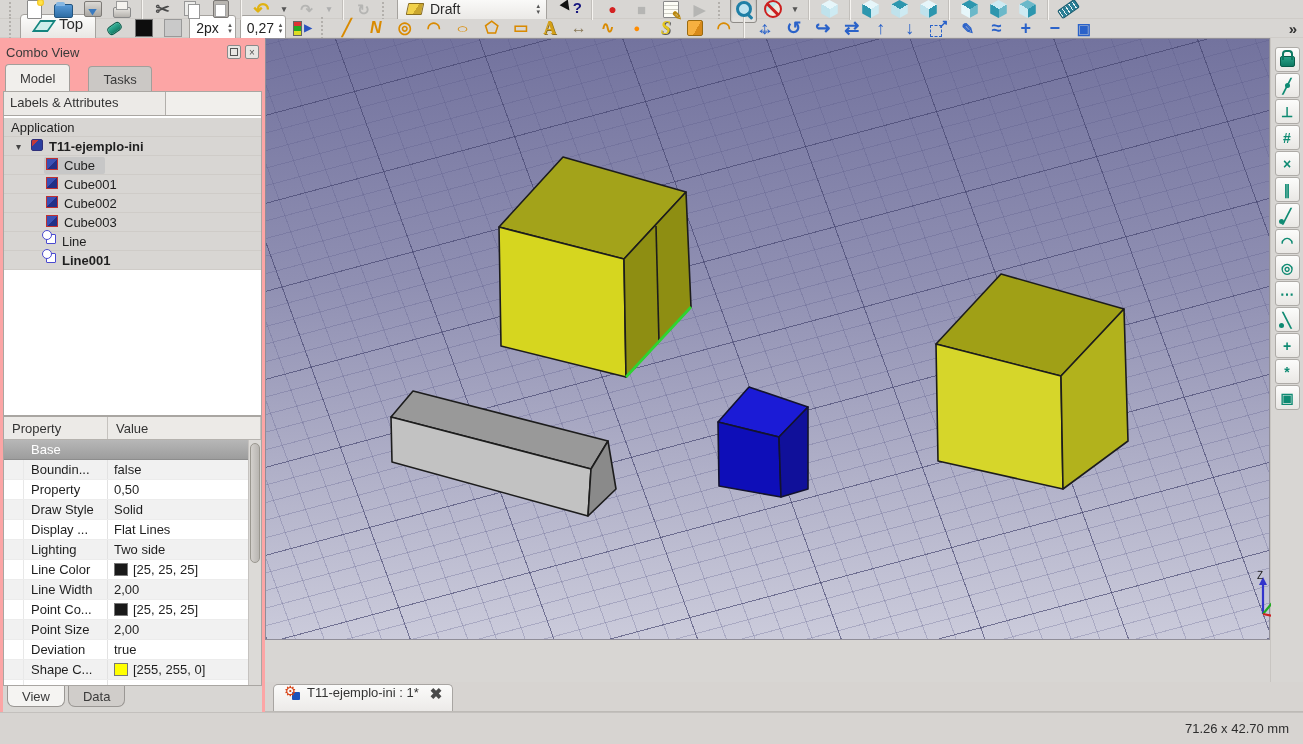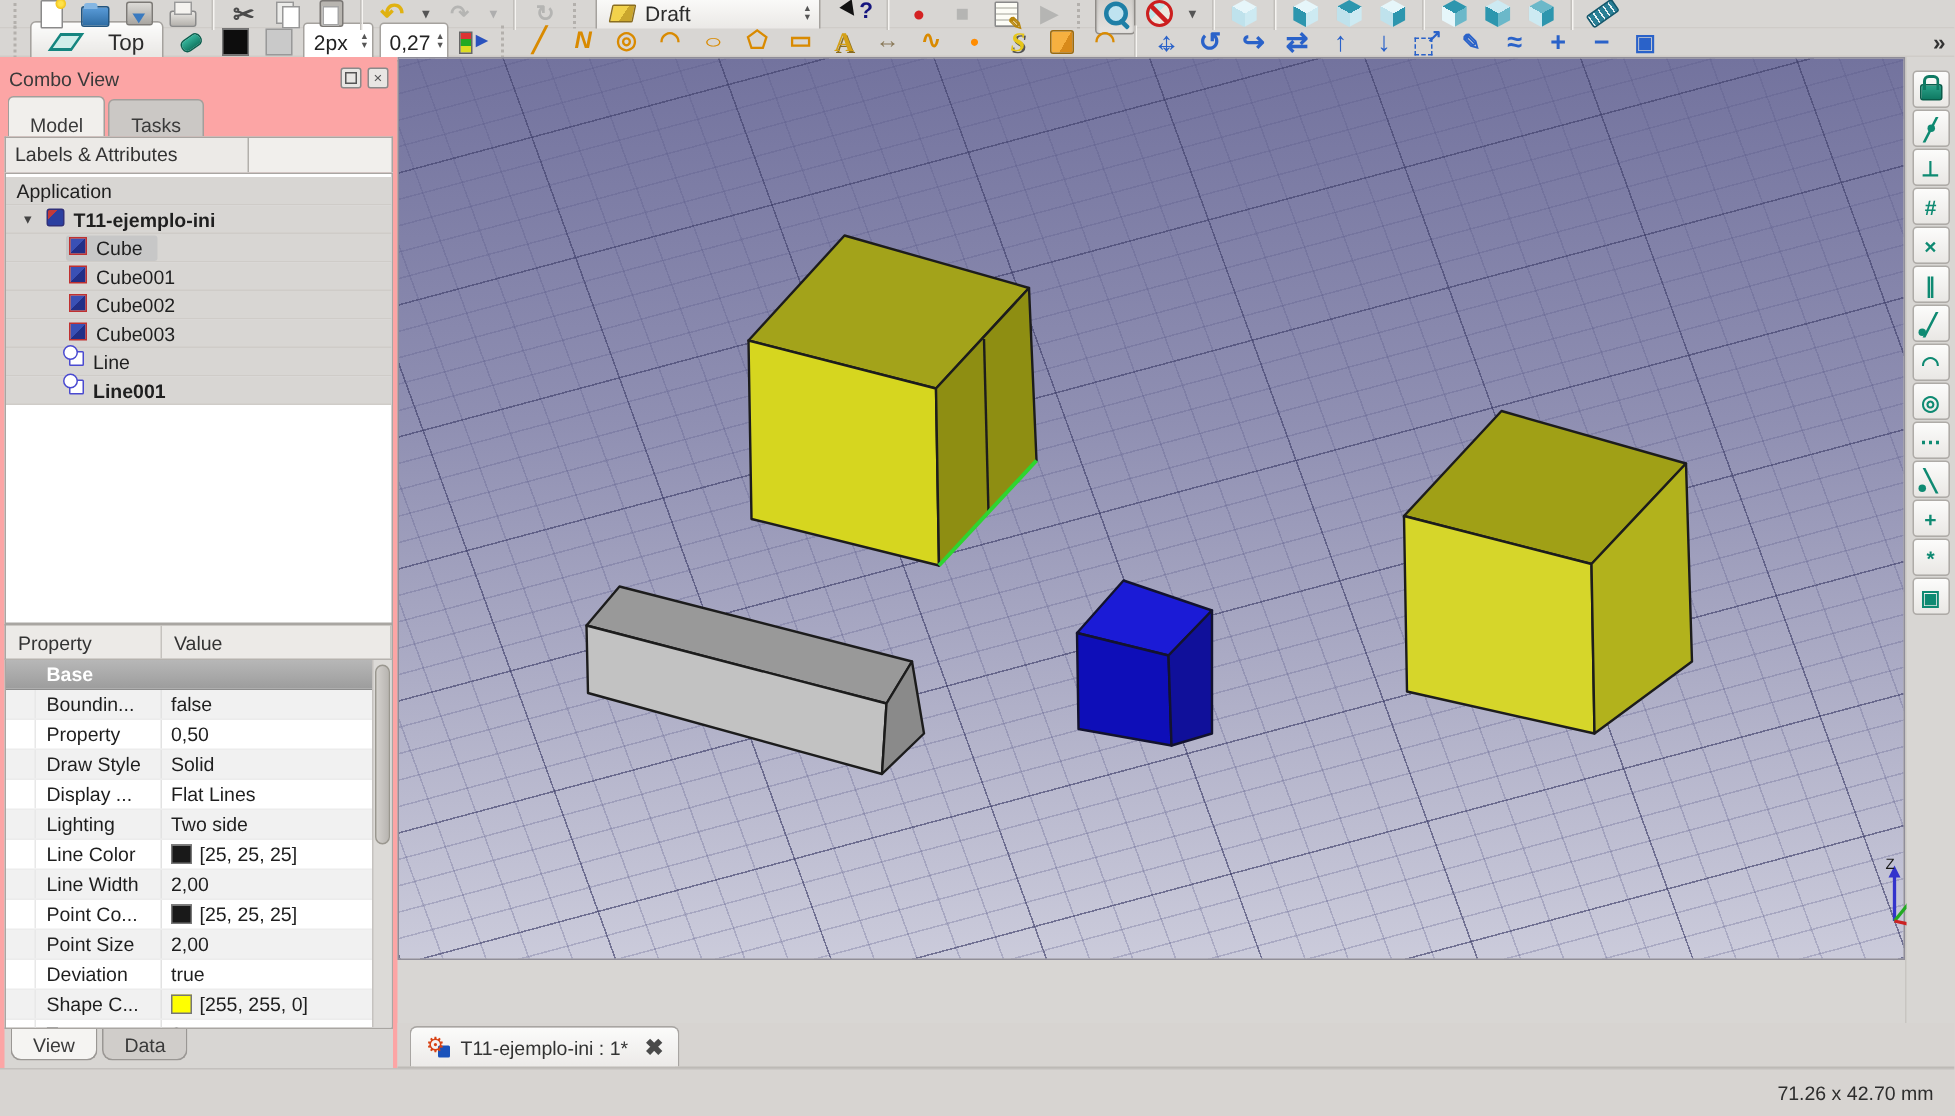--- a/index.html
+++ b/index.html
@@ -80,33 +80,33 @@
   .icon[data-i=scale]::after{content:"↗";position:absolute;top:0;right:1px;color:#2a62c9;font-weight:bold;font-size:12px}
   .icon[data-i=lock]::before{content:"";position:absolute;bottom:3px;width:13px;height:9px;background:linear-gradient(#2aa188,#0f7a63);border:1px solid #0a5c4a;border-radius:2px}
   .icon[data-i=lock]::after{content:"";position:absolute;top:1px;width:7px;height:8px;border:2px solid #0f7a63;border-bottom:none;border-radius:4px 4px 0 0}
 
   
   .wbsel{display:flex;align-items:center;gap:5px;height:28px;padding:0 6px;margin:0 10px 0 4px;min-width:150px;background:linear-gradient(#fdfdfc,#e8e6e3);border:1px solid #a5a29e;border-radius:4px}
   .wbsel .lbl{flex:1;font-size:14px;color:#2b2b2b}
   .spinarrows{display:flex;flex-direction:column;font-size:7px;color:#555;line-height:.9}
   .spin{display:flex;align-items:center;height:26px;background:#fff;border:1px solid #a5a29e;border-radius:3px;padding:0 3px 0 6px;margin:12px 2px;gap:4px}
   .spin .val{font-size:14px;color:#222;min-width:28px}
-  .topbtn{display:flex;align-items:center;gap:18px;height:28px;padding:0 12px;background:linear-gradient(#fdfdfc,#e6e4e1);border:1px solid #a5a29e;border-radius:4px;margin-right:4px}
+  .topbtn{display:flex;align-items:flex-start;gap:5px;height:28px;padding:0 12px;background:linear-gradient(#fdfdfc,#e6e4e1);border:1px solid #a5a29e;border-radius:4px;margin-right:4px}
   .topbtn .lbl{font-size:15px;color:#2b2b2b}
   .overflow{margin-left:auto;font-weight:bold;color:#333;font-size:15px;padding-right:2px}
 
   
   .main{flex:1;display:flex;min-height:0}
   .panel{width:265px;display:flex;flex-direction:column;background:#fca5a5;padding:2px 3px 0 3px}
   .dockhdr{height:24px;display:flex;align-items:center;padding:0 3px}
   .dockhdr .ttl{flex:1;font-size:13px;color:#3a3a3a}
   .dbtn{width:14px;height:14px;border:1px solid #8a8a8a;border-radius:2px;background:#e8e6e3;display:flex;align-items:center;justify-content:center;margin-left:4px;font-size:10px;color:#555}
   .dbtn.float::before{content:"";width:6px;height:6px;border:1px solid #555}
   .ctabs{height:27px;display:flex;align-items:flex-end;padding-left:2px}
-  .ctab{height:25px;display:flex;align-items:flex-end;padding:0 14px;font-size:13px;color:#3a3a3a;background:#cbc8c5;border:1px solid #a29f9b;border-bottom:none;border-radius:4px 4px 0 0;margin-right:2px}
+  .ctab{height:25px;display:flex;align-items:center;padding:0 14px;font-size:13px;color:#3a3a3a;background:#cbc8c5;border:1px solid #a29f9b;border-bottom:none;border-radius:4px 4px 0 0;margin-right:18px}
   .ctab[data-cls~=active]{background:#f1efec;height:27px}
   .treehdr{height:24px;background:#f1efec;border:1px solid #a9a6a2;border-bottom:none;display:flex}
   .treehdr .cell{width:162px;background:#eceae7;border-right:1px solid #b2afab;padding:3px 6px;font-size:13px;color:#333}
   .tree{flex:1;background:#fff;border:1px solid #a9a6a2;overflow:hidden;padding-top:2px}
   .trow{display:flex;align-items:center;height:19px;padding-left:5px;font-size:13px;color:#1f1f1f;white-space:nowrap}
   .trow[data-cls~=d1]{padding-left:12px}
   .trow[data-cls~=d2]{padding-left:40px}
   .trow[data-cls~=bold] .tlabel{font-weight:bold}
   .exp{width:13px;font-size:10px;color:#444}
   .exp:empty{display:none}
@@ -121,21 +121,21 @@
   
   .prophead{height:24px;display:grid;grid-template-columns:104px 1fr;background:#eceae7;border:1px solid #a9a6a2;border-bottom:1px solid #b5b2ae;align-items:center}
   .prophead span{padding-left:8px;font-size:13px;color:#333;border-right:1px solid #c5c2be;height:100%;display:flex;align-items:center}
   .prows{position:relative;height:246px;overflow:hidden;background:#fff;border:1px solid #a9a6a2;border-top:none;padding-right:13px}
   .prow{display:grid;grid-template-columns:104px 1fr;height:20px;align-items:center;border-bottom:1px solid #ececec;font-size:13px}
   .prow:nth-child(even){background:#f1f1f1}
   .pname{position:relative;padding-left:27px;color:#1e1e1e;border-right:1px solid #e2e2e2;height:100%;display:flex;align-items:center;overflow:hidden;white-space:nowrap}
   .pname::before{content:"";position:absolute;left:19px;top:0;bottom:0;border-left:1px solid #e8e8e8}
   .pval{display:flex;align-items:center;gap:5px;padding-left:6px;color:#1e1e1e;white-space:nowrap}
   .prow[data-cls~=group]{background:linear-gradient(#b7b7b7,#9d9d9d)!important;border-bottom:1px solid #8d8d8d}
-  .prow[data-cls~=group] .pname{color:#fff;font-weight:bold;border-right:none}
+  .prow[data-cls~=group] .pname{color:#fff;font-weight:normal;border-right:none}
   .prow[data-cls~=group] .pname::before{display:none}
   .sw{width:14px;height:13px;border:1px solid #777;display:none;flex:0 0 auto}
   .sw[data-sw]{display:inline-block}
   .pscroll{position:absolute;right:0;top:0;bottom:0;width:13px;background:#dcdad7;border-left:1px solid #c5c2bf}
   .pthumb{position:absolute;top:3px;left:1px;right:1px;height:120px;background:linear-gradient(90deg,#d3d0cc,#b8b5b1);border:1px solid #9a978f;border-radius:6px}
   .btabs{height:26px;display:flex;align-items:flex-start;padding-left:4px;background:#d8d6d3}
   .btab{height:21px;display:flex;align-items:center;padding:0 14px;font-size:13px;color:#3a3a3a;background:#d0cdca;border:1px solid #9a9794;border-top:none;border-radius:0 0 7px 7px;margin-right:3px}
   .btab[data-cls~=active]{background:#f5f4f2}
 
   
@@ -145,21 +145,21 @@
     background:
       repeating-linear-gradient(-15deg, rgba(58,58,100,.50) 0 1px, transparent 1px 85px),
       repeating-linear-gradient(70deg, rgba(58,58,100,.50) 0 1px, transparent 1px 135px),
       repeating-linear-gradient(-15deg, rgba(88,88,135,.28) 0 1px, transparent 1px 17px),
       repeating-linear-gradient(70deg, rgba(88,88,135,.28) 0 1px, transparent 1px 27px),
       linear-gradient(#73739e 0%,#8f8fb2 40%,#b3b3ca 75%,#cbcbdb 100%);}
   .viewport svg{position:absolute;inset:0}
   .snapcol{width:33px;background:#d8d6d3;padding-top:8px;border-left:1px solid #c8c5c1}
   .sbtn{position:relative;width:25px;height:25px;margin:1px auto;display:flex;align-items:center;justify-content:center;background:linear-gradient(#fcfcfb,#e9e7e4);border:1px solid #aeaba7;border-radius:3px}
   .mdibar{height:30px;background:#d7d4d1;border-bottom:1px solid #bdbab6;display:flex;align-items:flex-end;padding-left:8px}
-  .mditab{height:27px;display:flex;align-items:center;gap:7px;padding:0 10px;background:linear-gradient(#fbfbfa,#eceae8);border:1px solid #a8a5a2;border-bottom:none;border-radius:5px 5px 0 0;font-size:13px;color:#333}
+  .mditab{height:27px;display:flex;gap:7px;padding:0 10px;background:linear-gradient(#fbfbfa,#eceae8);border:1px solid #a8a5a2;border-bottom:none;border-radius:5px 5px 0 0;font-size:13px;color:#333}
   .i-fc{position:relative;width:16px;height:16px;display:inline-flex;align-items:center;justify-content:center}
   .i-fc::before{content:"";position:absolute;right:0;bottom:1px;width:8px;height:8px;background:#1a52bb;border-radius:1px}
   .i-fc::after{content:"⚙";position:absolute;left:0;top:-2px;color:#d84315;font-size:14px}
   .mdiclose{font-size:15px;font-weight:bold;color:#4a4a4a;margin-left:4px}
 
   .statusbar{height:32px;background:#d7d4d1;border-top:1px solid #c3c0bd;display:flex;align-items:center;justify-content:flex-end;padding-right:14px;font-size:13px;color:#2e2e2e}
 </style>
 </head>
 <body>
 

